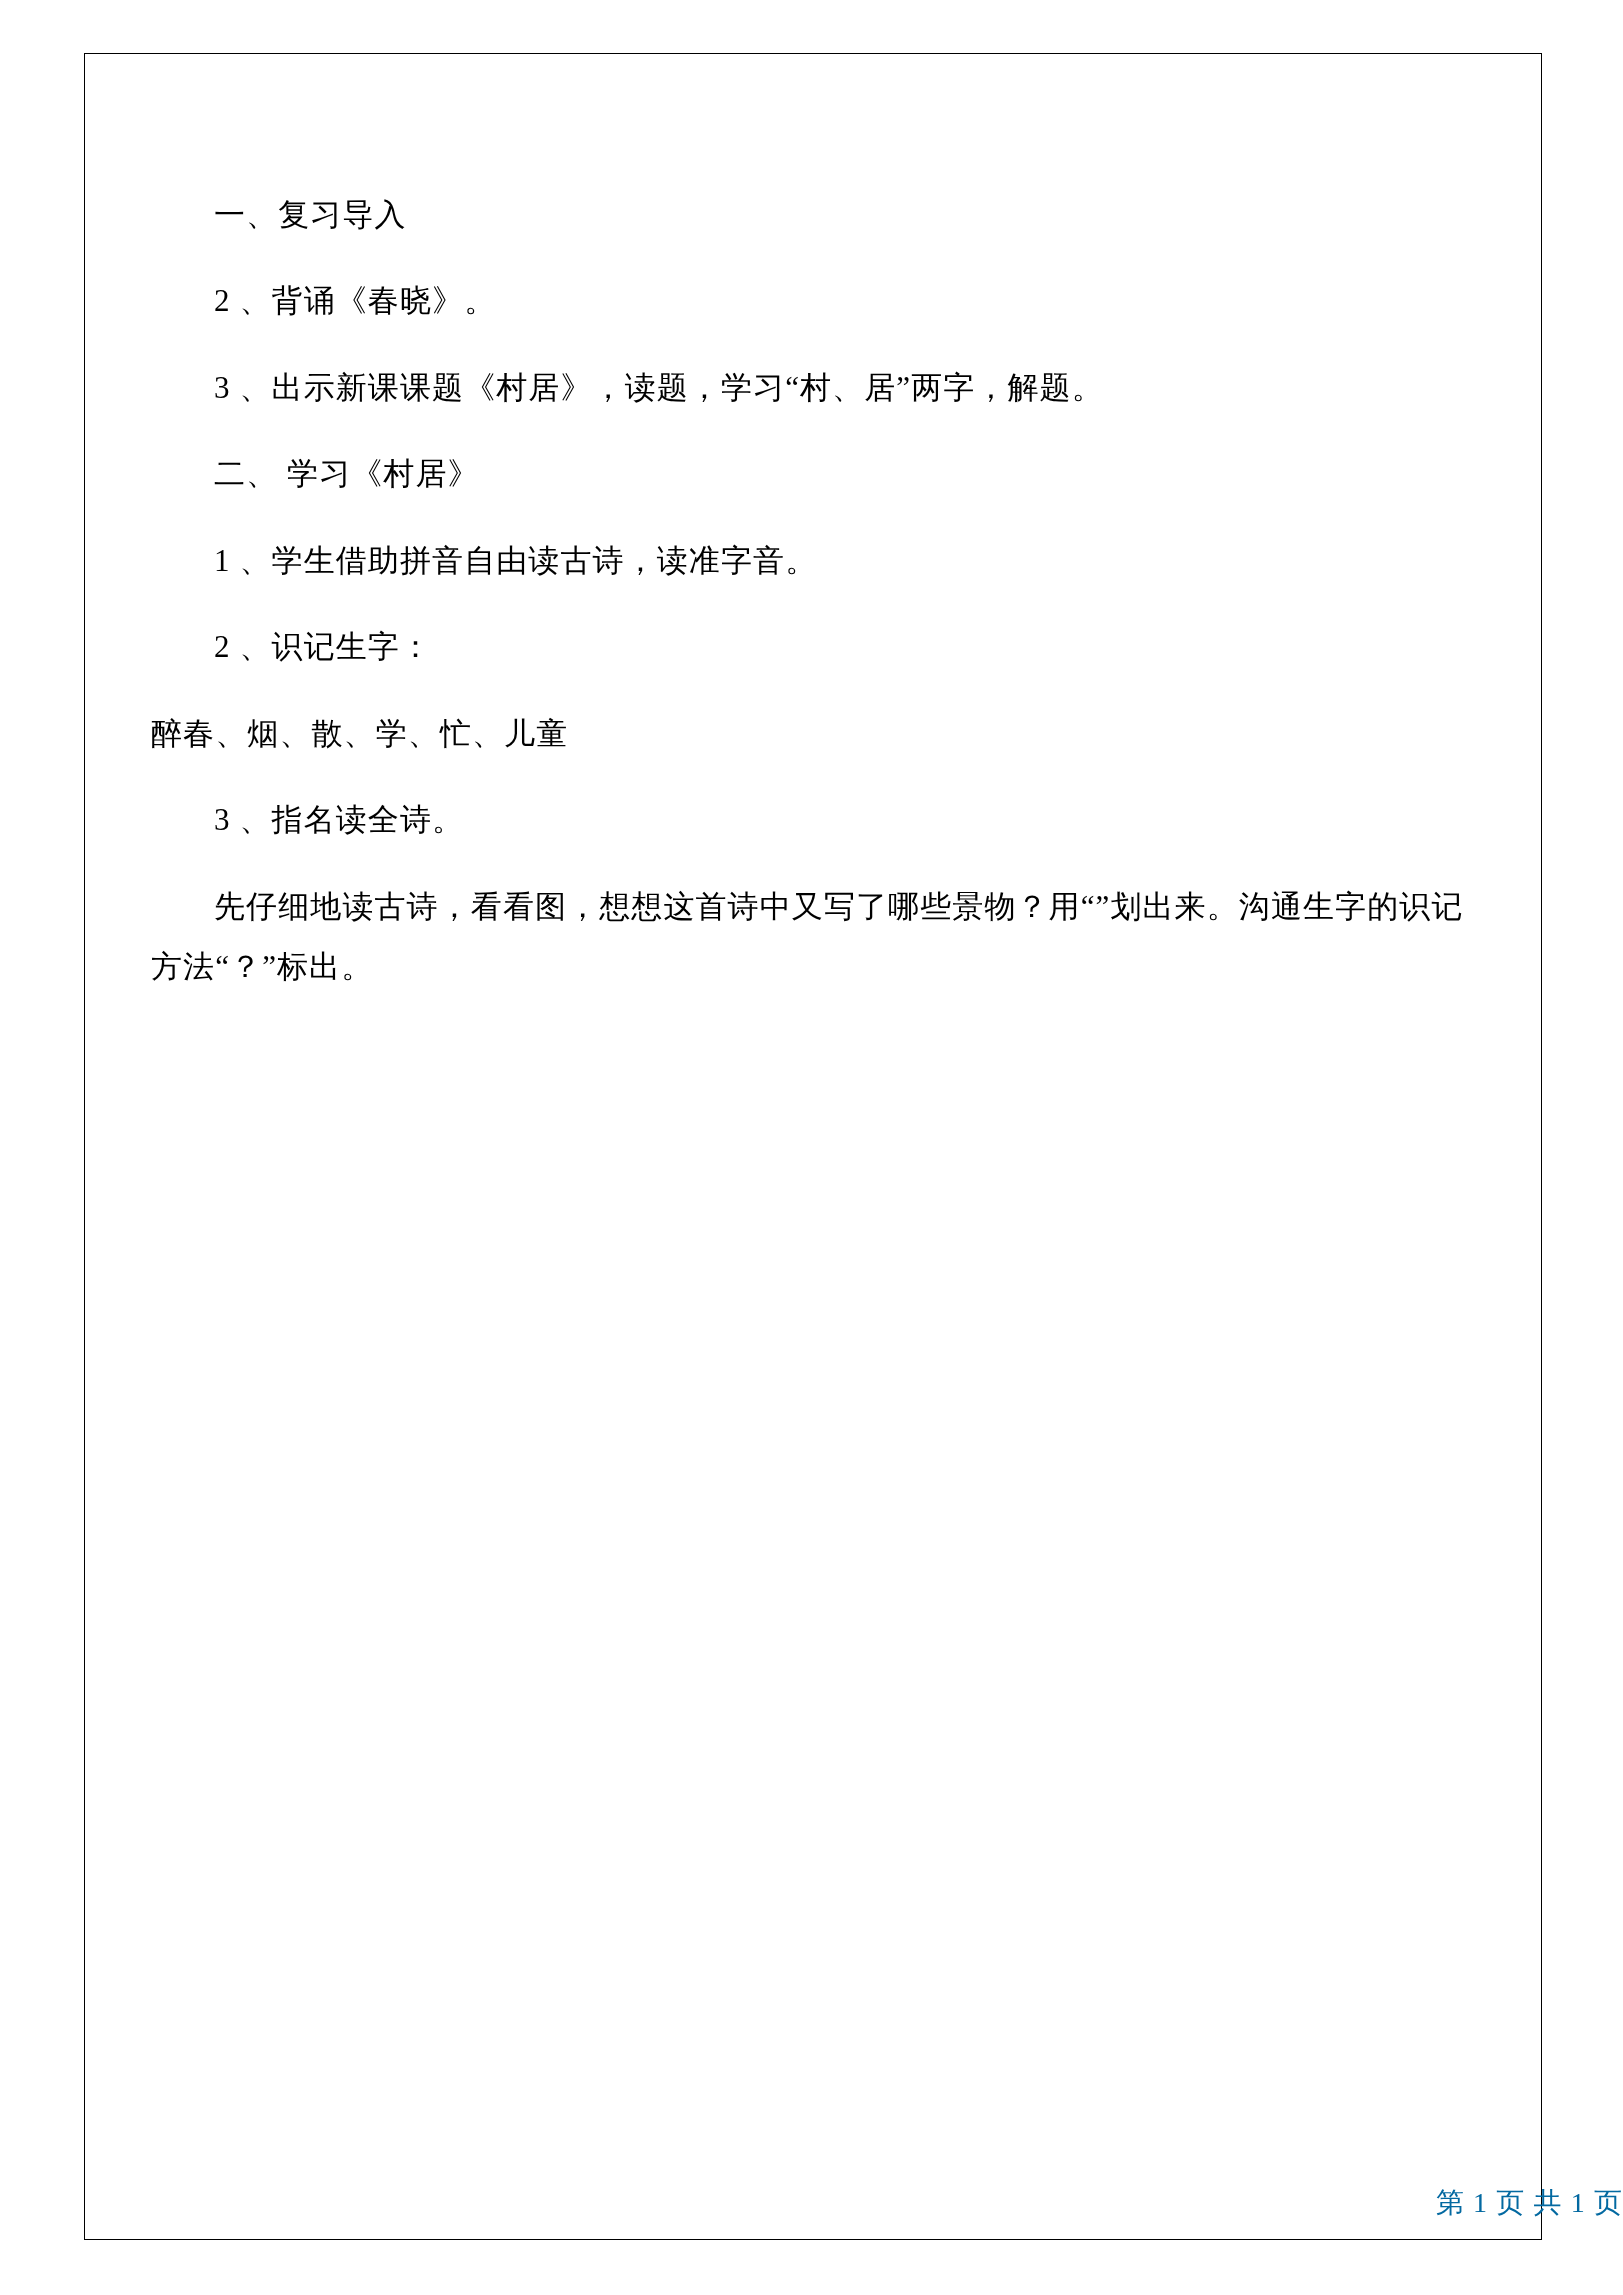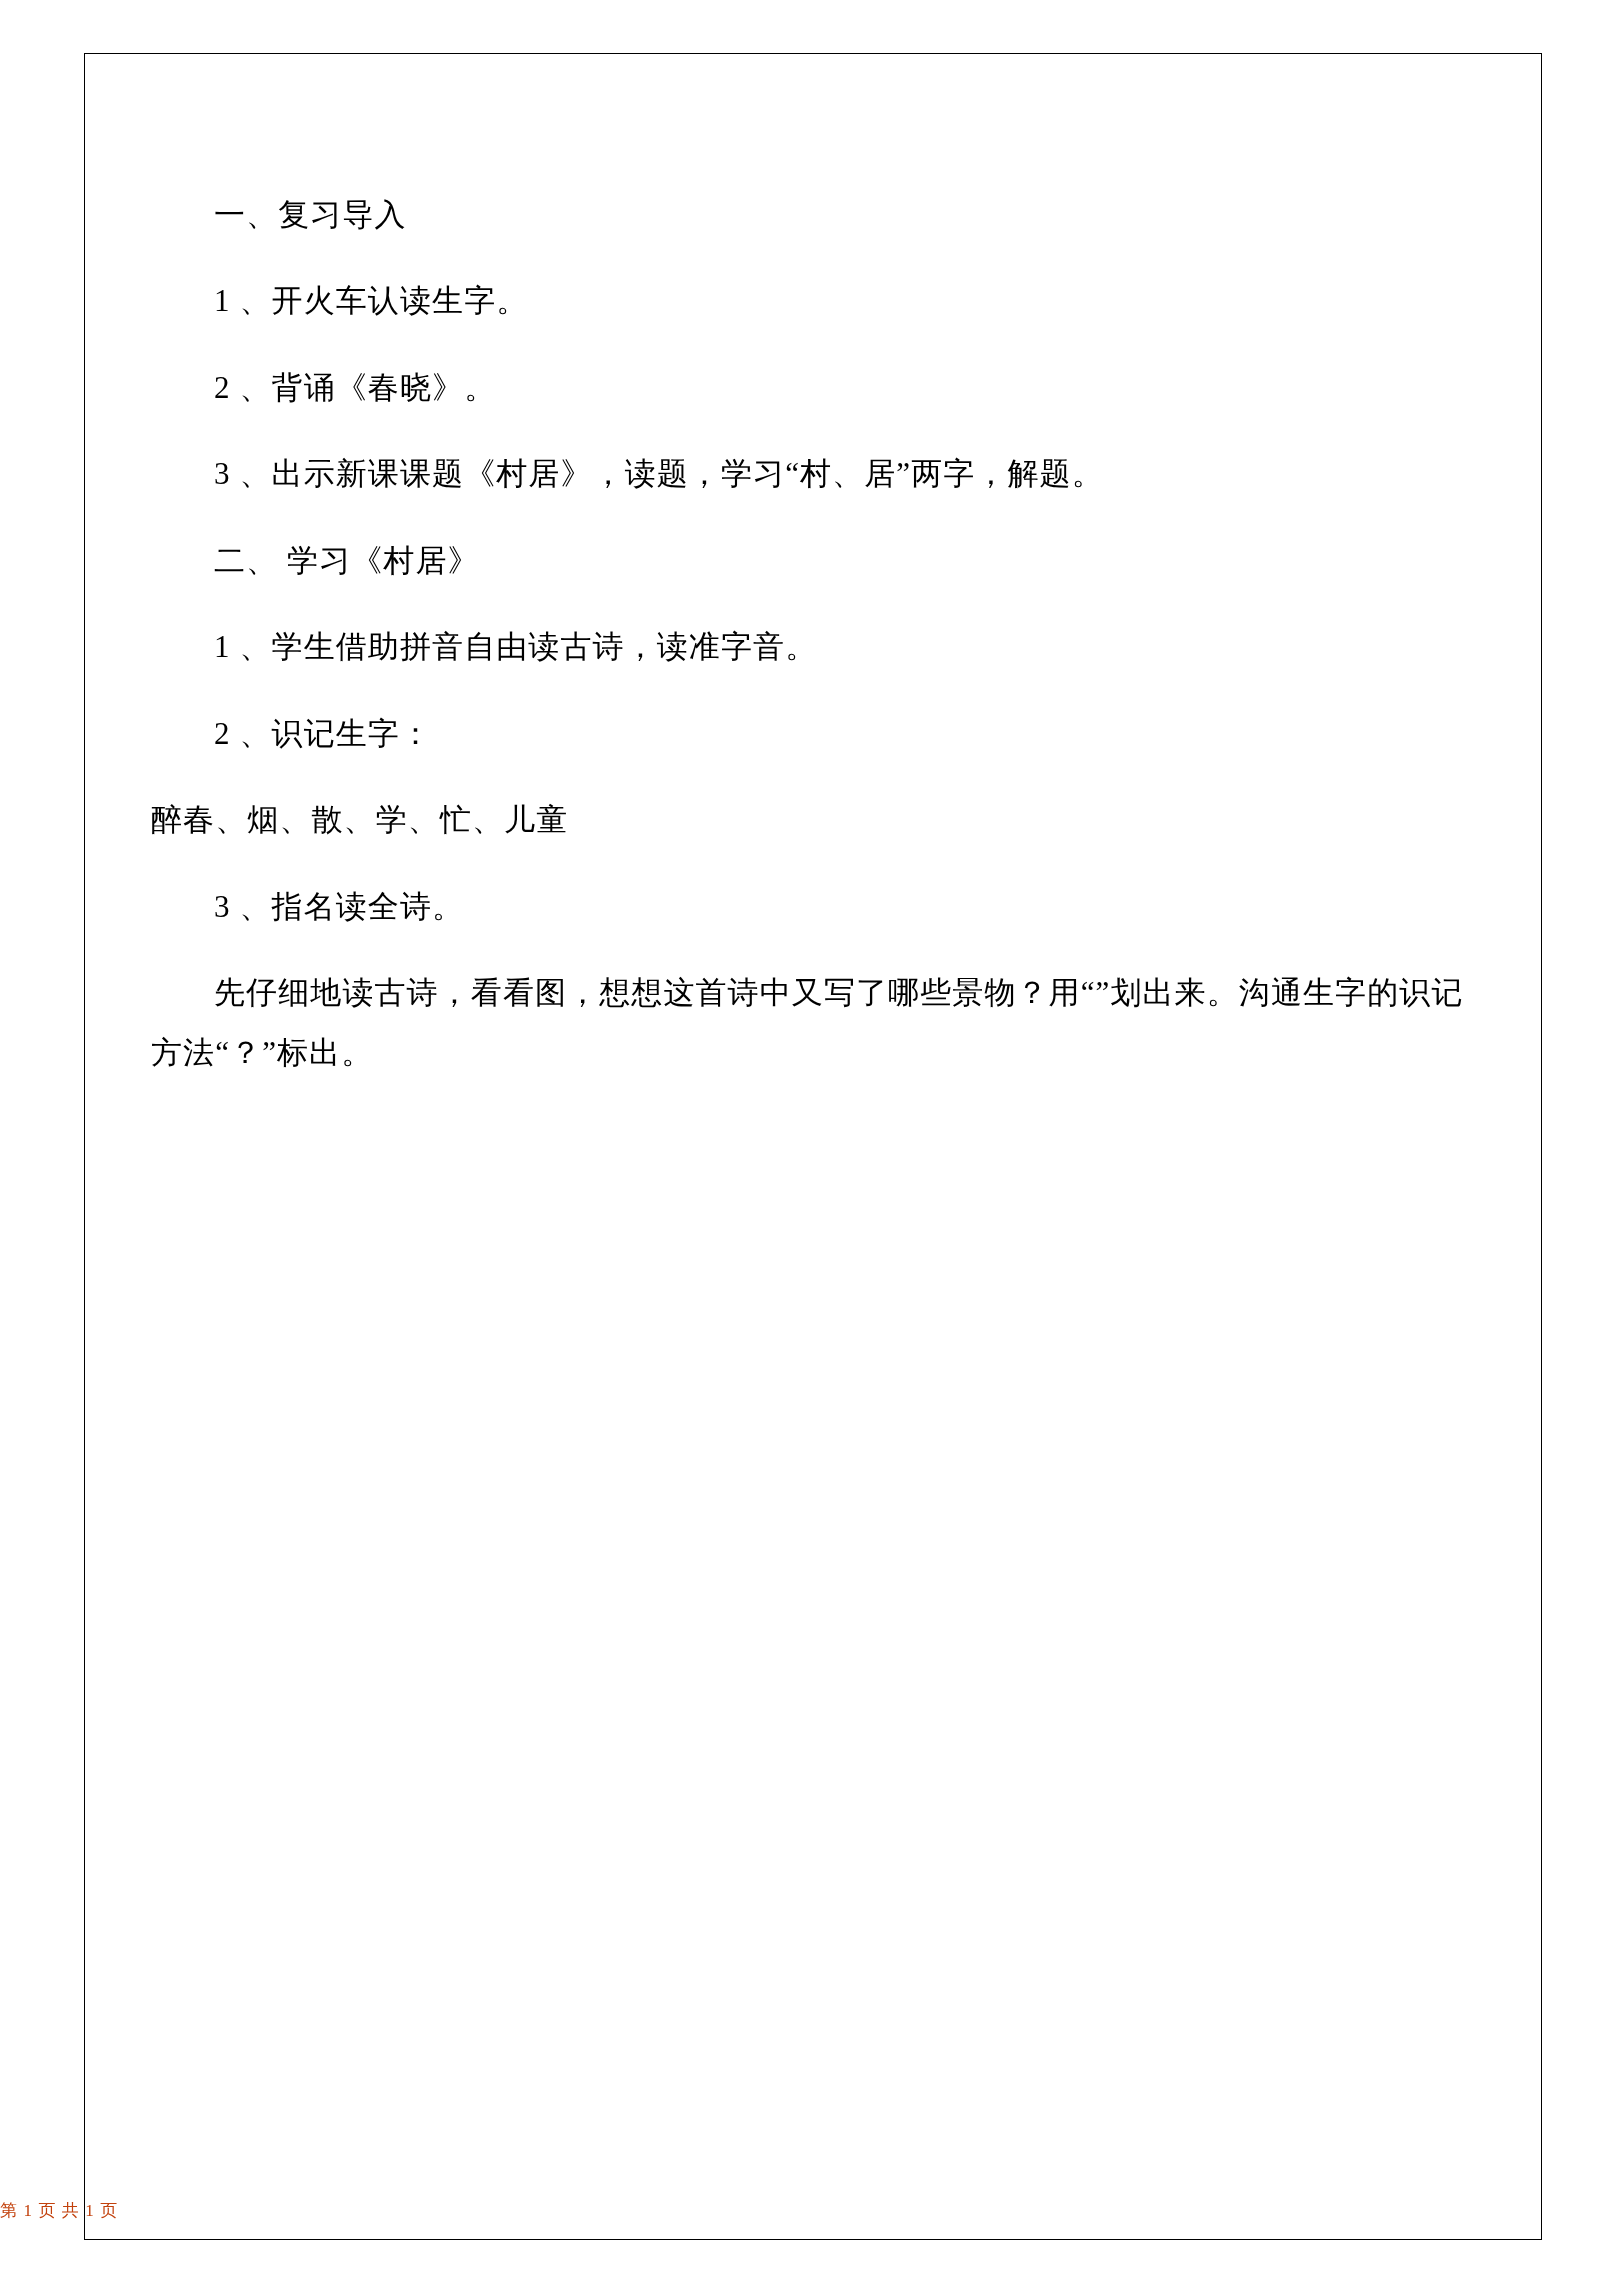--- a/index.html
+++ b/index.html
@@ -48,35 +48,34 @@
     text-indent: 63px;
   }
   .noindent {
     text-indent: 0;
   }
   .footer {
     position: absolute;
     left: 0;
     right: 0;
     bottom: 73px;
-    text-align: left;
-    font-size: 17px;
+    text-align: right;
+    font-size: 28px;
     letter-spacing: 1.1px;
-    color: #c2410c;
+    color: #0369a1;
   }
 </style>
 </head>
 <body>
 
 <div class="page">
   <div class="page-border"></div>
 
   <div class="content">
     <p class="para indent">一、复习导入</p>
-    <p class="para indent">1 、开火车认读生字。</p>
     <p class="para indent">2 、背诵《春晓》。</p>
     <p class="para indent">3 、出示新课课题《村居》，读题，学习“村、居”两字，解题。</p>
     <p class="para indent">二、 学习《村居》</p>
     <p class="para indent">1 、学生借助拼音自由读古诗，读准字音。</p>
     <p class="para indent">2 、识记生字：</p>
     <p class="para noindent">醉春、烟、散、学、忙、儿童</p>
     <p class="para indent">3 、指名读全诗。</p>
     <p class="para indent">先仔细地读古诗，看看图，想想这首诗中又写了哪些景物？用“”划出来。沟通生字的识记方法“？”标出。</p>
   </div>
 

